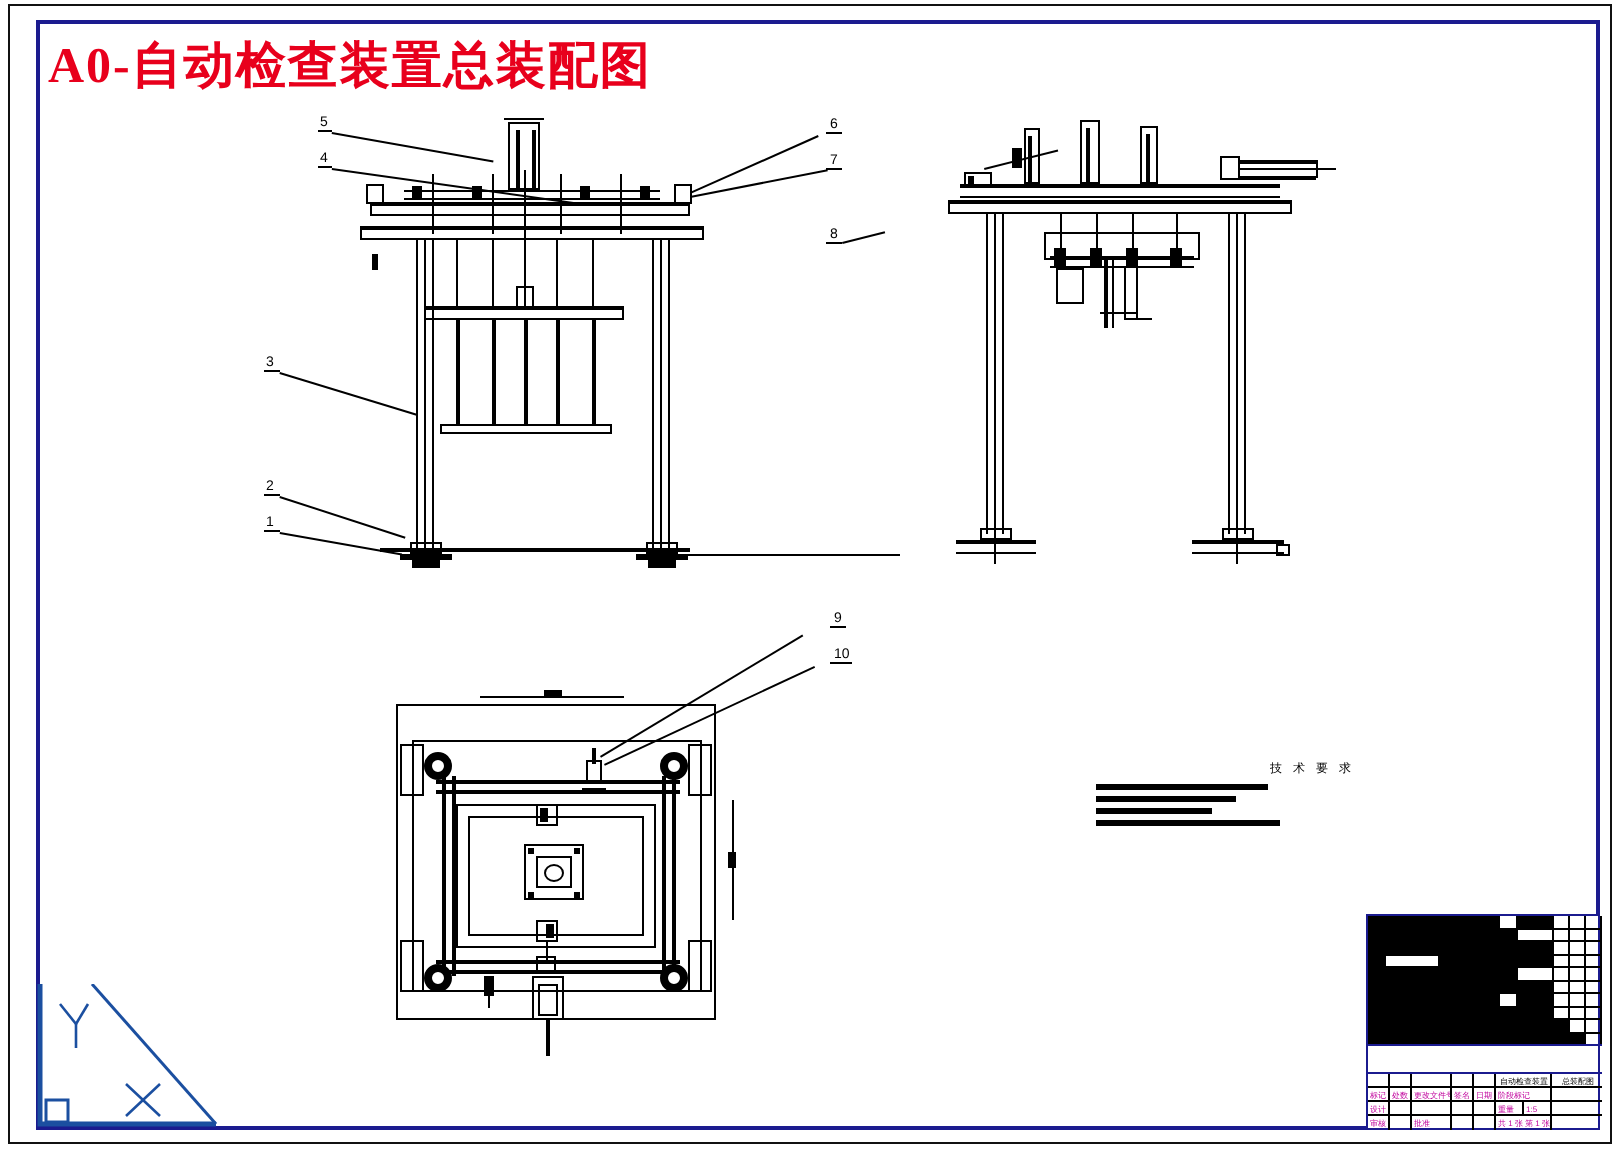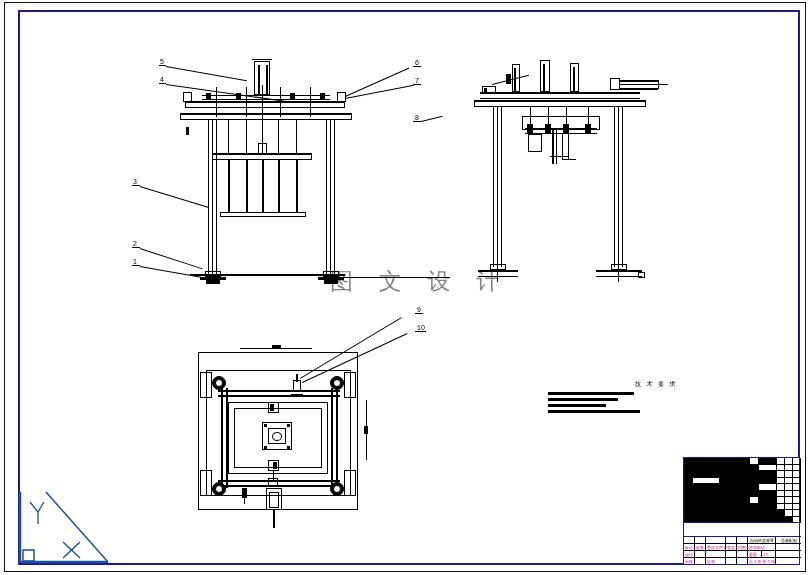--- a/index.html
+++ b/index.html
@@ -63,22 +63,22 @@
   #fold{position:absolute;left:18px;top:492px;width:92px;height:73px;}
 </style>
 </head>
 <body>
 
 <div id="sheet">
 
   <div id="outer-frame"></div>
   <div id="inner-frame"></div>
 
-
-  <div id="watermark">图 文 设 计</div>
+  <div id="dwg-title">A0-自动检查装置总装配图</div>
+
 
   <div style="position:absolute;left:150px;top:55px;width:220px;height:240px;">
 
     <div class="ln hl2" style="left:35px;top:46px;width:160px;"></div>
     <div class="ln hl" style="left:35px;top:52px;width:160px;"></div>
     <div class="ln hl2" style="left:30px;top:58px;width:172px;"></div>
     <div class="ln hl" style="left:30px;top:64px;width:172px;"></div>
     <div class="ln vl" style="left:30px;top:58px;height:7px;"></div>
     <div class="ln vl" style="left:201px;top:58px;height:7px;"></div>
     <div class="ln vl" style="left:35px;top:46px;height:7px;"></div>

